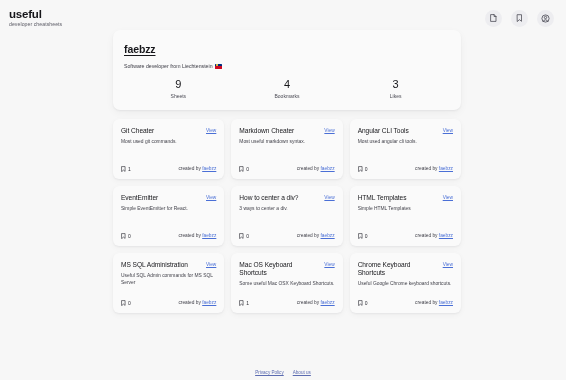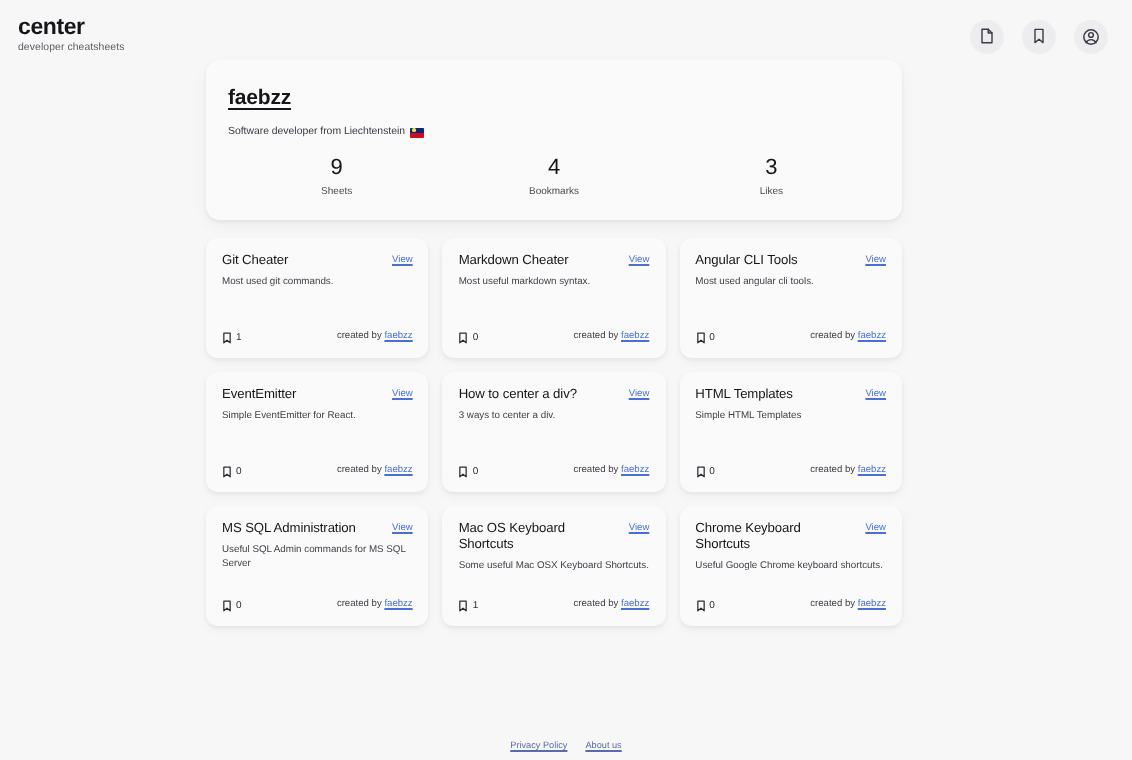--- a/index.html
+++ b/index.html
@@ -55,21 +55,21 @@
     display: flex;
     align-items: center;
     justify-content: center;
     cursor: pointer;
   }
   .icon-btn svg { display: block; }
 
   
   .container {
     position: absolute;
-    left: 103px;
+    left: 113px;
     top: 30px;
     width: 348px;
   }
 
   
   .profile-card {
     background: #fafafa;
     border-radius: 7px;
     padding: 9px 11px 9px 11px;
     box-shadow: 0 1px 2px rgba(20,20,30,0.055), 0 3px 8px rgba(20,20,30,0.045);
@@ -223,21 +223,21 @@
     text-decoration: underline;
     text-underline-offset: 1px;
     cursor: pointer;
   }
 </style>
 </head>
 <body>
 
 <div class="topbar">
   <div class="brand">
-    <div class="brand-name">center</div>
+    <div class="brand-name">useful</div>
     <div class="brand-tag">developer cheatsheets</div>
   </div>
 
   <div class="topbar-actions">
     <div class="icon-btn">
       <span>
         <svg width="7" height="8" viewBox="0 0 14 16" fill="none" stroke="#3a3a44" stroke-width="1.4" stroke-linecap="round" stroke-linejoin="round">
           <path d="M2 1.2h6.2L12 5v9.8H2z"></path>
           <path d="M8.2 1.2V5H12"></path>
         </svg>

